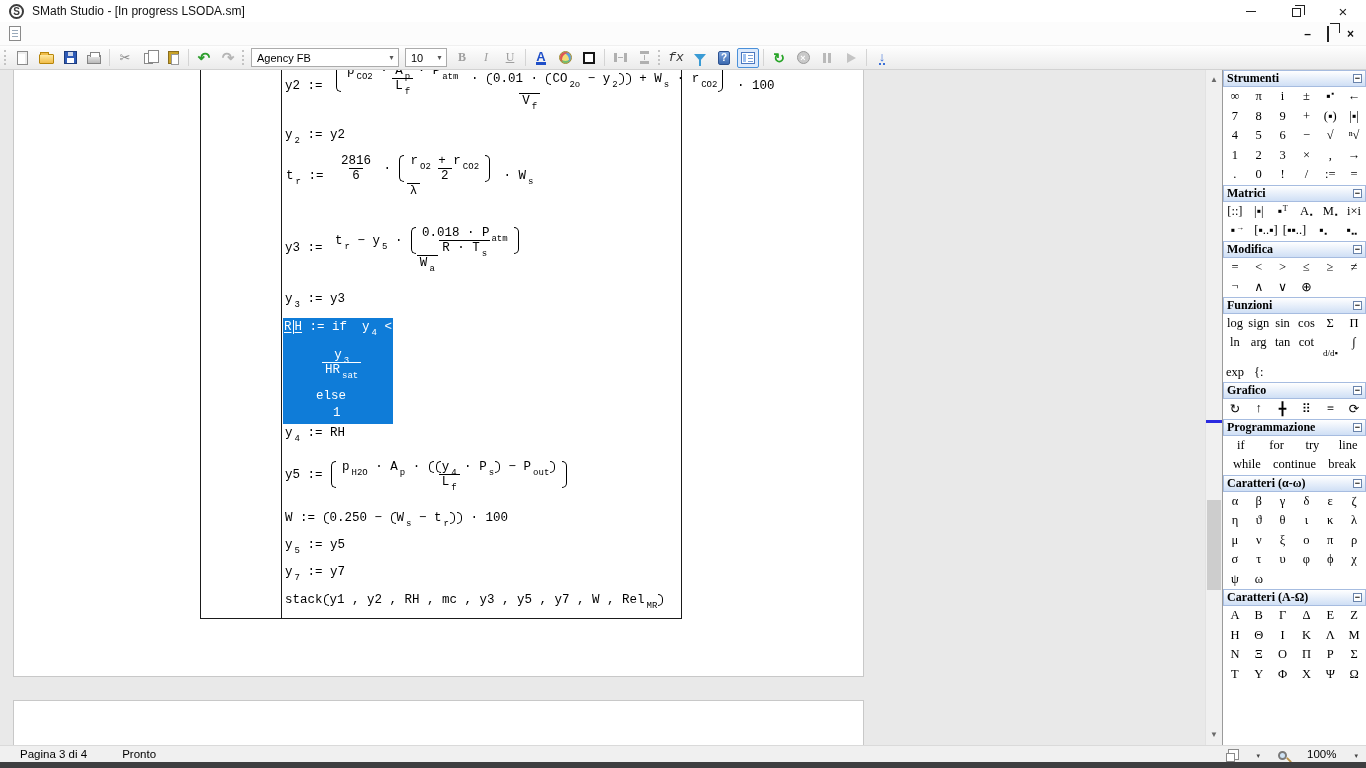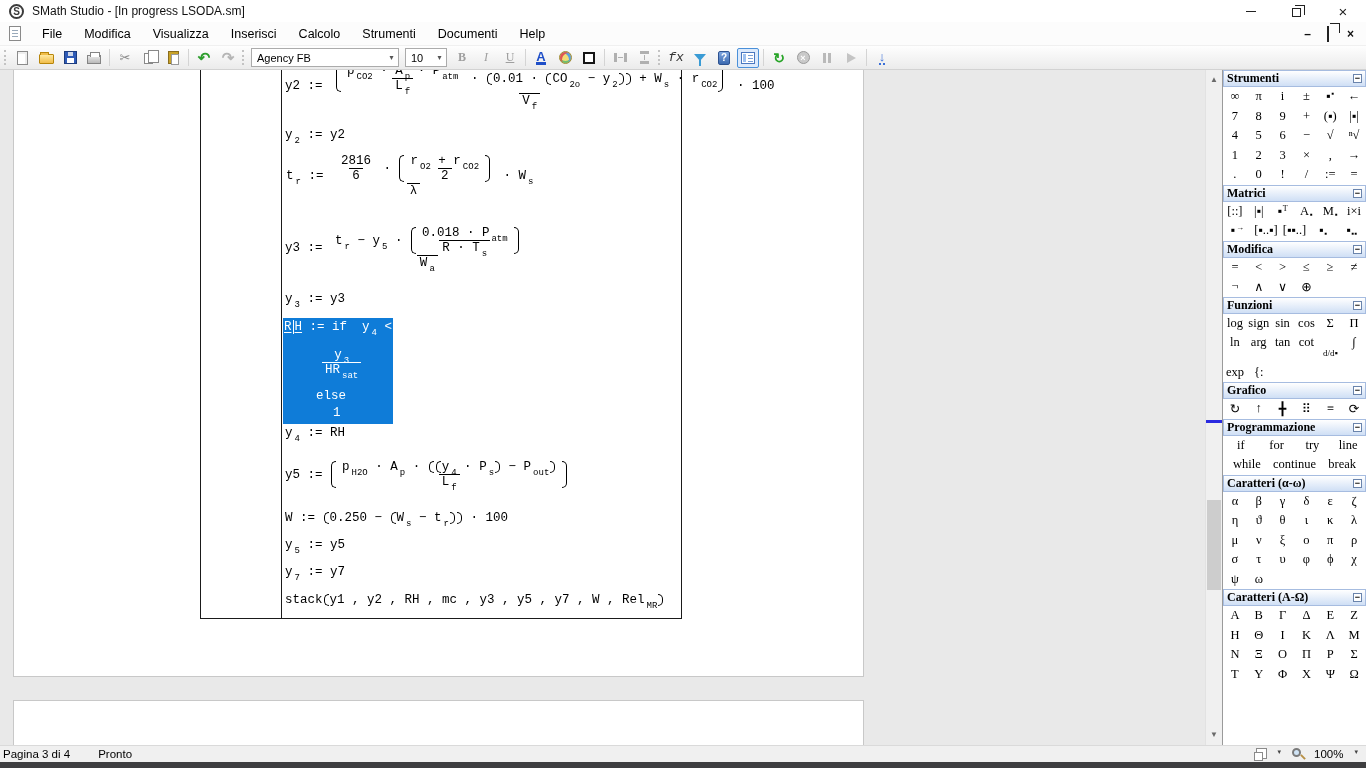--- a/index.html
+++ b/index.html
@@ -108,22 +108,22 @@
   .panel-h{height:17px;background:linear-gradient(#ffffff,#cfdff5);border:1px solid #a6bce0;display:flex;align-items:center;padding:0 3px;font-weight:bold;font-size:12px;}
   .panel-h .cbox{margin-left:auto;width:9px;height:9px;border:1px solid #6a84ac;font-size:9px;line-height:7px;text-align:center;background:#fff;font-family:"Liberation Sans",sans-serif;}
   .prow{display:grid;}
   .pbtn{height:19.5px;display:flex;align-items:center;justify-content:center;font-size:12.5px;cursor:default;}
   .pbtn .bsup{font-size:8px;position:relative;top:-3px;margin-left:1px;}
   .pbtn .bsub{font-size:8px;position:relative;top:3px;margin-left:1px;}
   .pbtn.small{font-size:9px;margin-top:10px;}
 
   
   .statusbar{position:absolute;top:745px;left:0;width:1366px;height:17px;background:#f0f0f0;border-top:1px solid #dadada;display:flex;align-items:center;font-size:11.5px;}
-  .sb-left{display:flex;gap:28px;margin-left:3px;}
-  .sb-right{margin-left:auto;display:flex;align-items:flex-start;gap:11px;margin-right:8px;padding-left:20px;}
+  .sb-left{display:flex;gap:35px;margin-left:20px;}
+  .sb-right{margin-left:auto;display:flex;align-items:flex-end;gap:18px;margin-right:8px;padding-left:20px;}
   .i-pagelayout{width:11px;height:11px;border:1px solid #8a8a8a;background:#fff;position:relative;}
   .i-pagelayout:before{content:"";position:absolute;left:-3px;top:3px;width:7px;height:7px;background:#fff;border:1px solid #8a8a8a;}
   .sb-arrow{font-size:7px;color:#444;}
   .i-magnifier{width:9px;height:9px;border:2px solid #7a7a7a;border-radius:50%;background:#cfe3f5;position:relative;margin-right:2px;}
   .i-magnifier:after{content:"";position:absolute;left:6px;top:6px;width:6px;height:2px;background:#b89045;transform:rotate(45deg);}
   .darkstrip{position:absolute;top:762px;left:0;width:1366px;height:6px;background:#3e3e40;}
 </style>
 </head>
 <body>
 
@@ -140,30 +140,20 @@
           <div class="ic-restore"></div>
         </div>
       <div class="wc">
           <span class="ic-close">×</span>
         </div>
     </div>
   </div>
 
   <div class="menubar">
     <div class="doc-ic"></div>
-    <div id="menu-items" style="display:flex;">
-        <div class="menu-item">File</div>
-        <div class="menu-item">Modifica</div>
-        <div class="menu-item">Visualizza</div>
-        <div class="menu-item">Inserisci</div>
-        <div class="menu-item">Calcolo</div>
-        <div class="menu-item">Strumenti</div>
-        <div class="menu-item">Documenti</div>
-        <div class="menu-item">Help</div>
-      </div>
     <div class="mdi">
       <span>–</span>
       <span><span class="ic-restore"></span></span>
       <span>×</span>
     </div>
   </div>
 
   <div class="toolbar" id="toolbar">
       <div class="grip"></div>
       <div class="tbtn">

